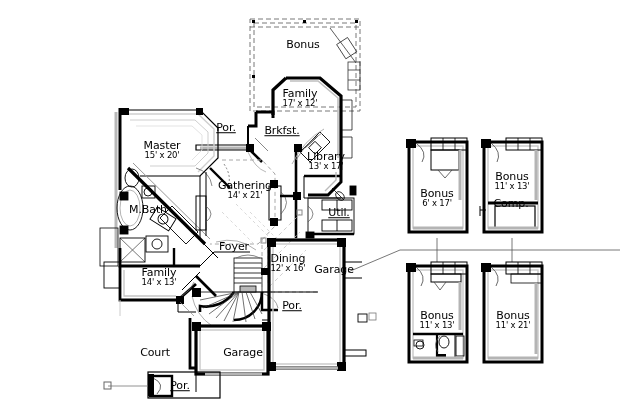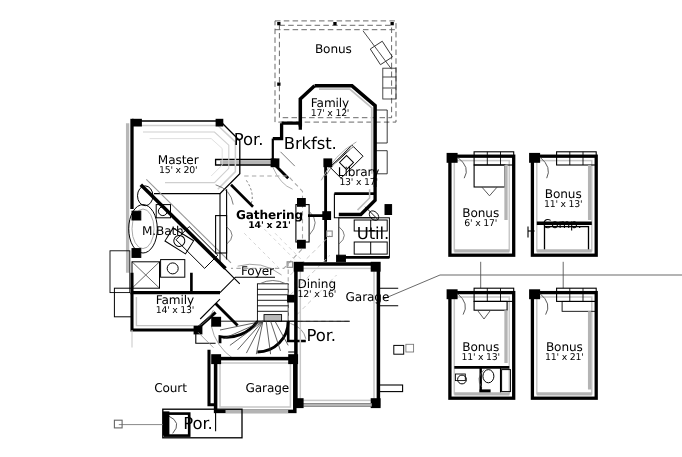--- a/index.html
+++ b/index.html
@@ -26,21 +26,21 @@
     display:block;
     font-size:11px;
     letter-spacing:-0.1px;
   }
   .rm-dim{
     display:block;
     font-size:8.5px;
     letter-spacing:-0.2px;
     margin-top:-1px;
   }
-  .sz-sm .rm-name{font-size:15px;}
+  .sz-sm .rm-name{font-size:11px;text-decoration:underline;}
 </style>
 </head>
 <body>
 
 <svg id="plan" viewBox="0 0 620 415" xmlns="http://www.w3.org/2000/svg">
   <defs>
     <pattern id="hatch" width="5" height="5" patternUnits="userSpaceOnUse" patternTransform="rotate(45)">
       <line x1="0" y1="0" x2="0" y2="5" stroke="#d0d0d0" stroke-width="1"></line>
     </pattern>
   </defs>
@@ -371,21 +371,21 @@
       <span class="rm-name">Brkfst.</span>
     </div>
     <div class="rm-label " style="left: 162px; top: 150px;">
       <span class="rm-name">Master</span>
       <span class="rm-dim">15' x 20'</span>
     </div>
     <div class="rm-label " style="left: 326px; top: 161px;">
       <span class="rm-name">Library</span>
       <span class="rm-dim">13' x 17'</span>
     </div>
-    <div class="rm-label " style="left: 245px; top: 200px; font-weight: bold;">
+    <div class="rm-label " style="left: 245px; top: 190px;">
       <span class="rm-name">Gathering</span>
       <span class="rm-dim">14' x 21'</span>
     </div>
     <div class="rm-label " style="left: 148px; top: 210px;">
       <span class="rm-name">M.Bath</span>
     </div>
     <div class="rm-label sz-sm" style="left: 339px; top: 213px;">
       <span class="rm-name">Util.</span>
     </div>
     <div class="rm-label " style="left: 234px; top: 247px;">

